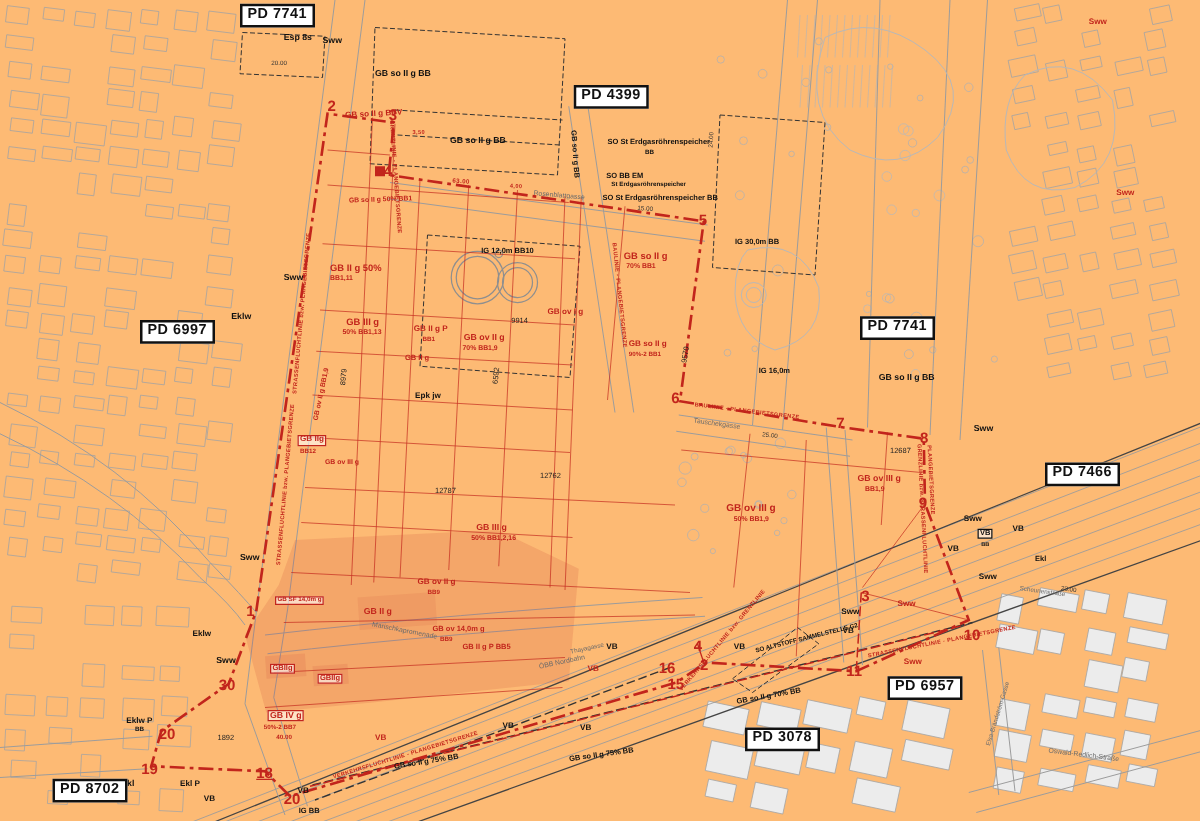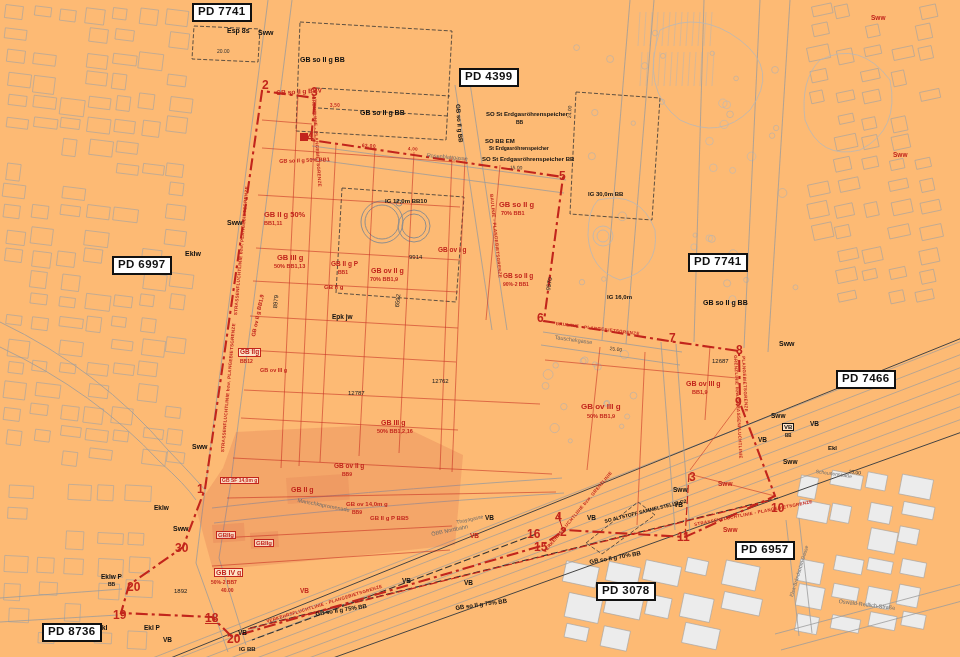--- a/index.html
+++ b/index.html
@@ -434,23 +434,23 @@
       </g>
     </g>
   </svg>
 
   <div id="label-root">
       <div class="lbl pd" style="left: 192px; top: 3px;">PD 7741</div>
       <div class="lbl pd" style="left: 459px; top: 68px;">PD 4399</div>
       <div class="lbl pd" style="left: 112px; top: 256px;">PD 6997</div>
       <div class="lbl pd" style="left: 688px; top: 253px;">PD 7741</div>
       <div class="lbl pd" style="left: 836px; top: 370px;">PD 7466</div>
-      <div class="lbl pd" style="left: 710px; top: 541px; margin-left: 25px;">PD 6957</div>
+      <div class="lbl pd" style="left: 710px; top: 541px;">PD 6957</div>
       <div class="lbl pd" style="left: 596px; top: 582px;">PD 3078</div>
-      <div class="lbl pd" style="left: 42px; top: 623px;">PD 8736</div>
+      <div class="lbl pd" style="left: 42px; top: 623px;">PD 8702</div>
       <div class="lbl num" style="left: 197px; top: 483px;">1</div>
       <div class="lbl num" style="left: 262px; top: 79px;">2</div>
       <div class="lbl num" style="left: 311px; top: 86px;">3</div>
       <div class="lbl num" style="left: 307px; top: 131px;">4</div>
       <div class="lbl num" style="left: 559px; top: 170px;">5</div>
       <div class="lbl num" style="left: 537px; top: 312px;">6</div>
       <div class="lbl num" style="left: 669px; top: 332px;">7</div>
       <div class="lbl num" style="left: 736px; top: 344px;">8</div>
       <div class="lbl num" style="left: 735px; top: 396px;">9</div>
       <div class="lbl num" style="left: 771px; top: 502px; text-align: center;">10</div>

